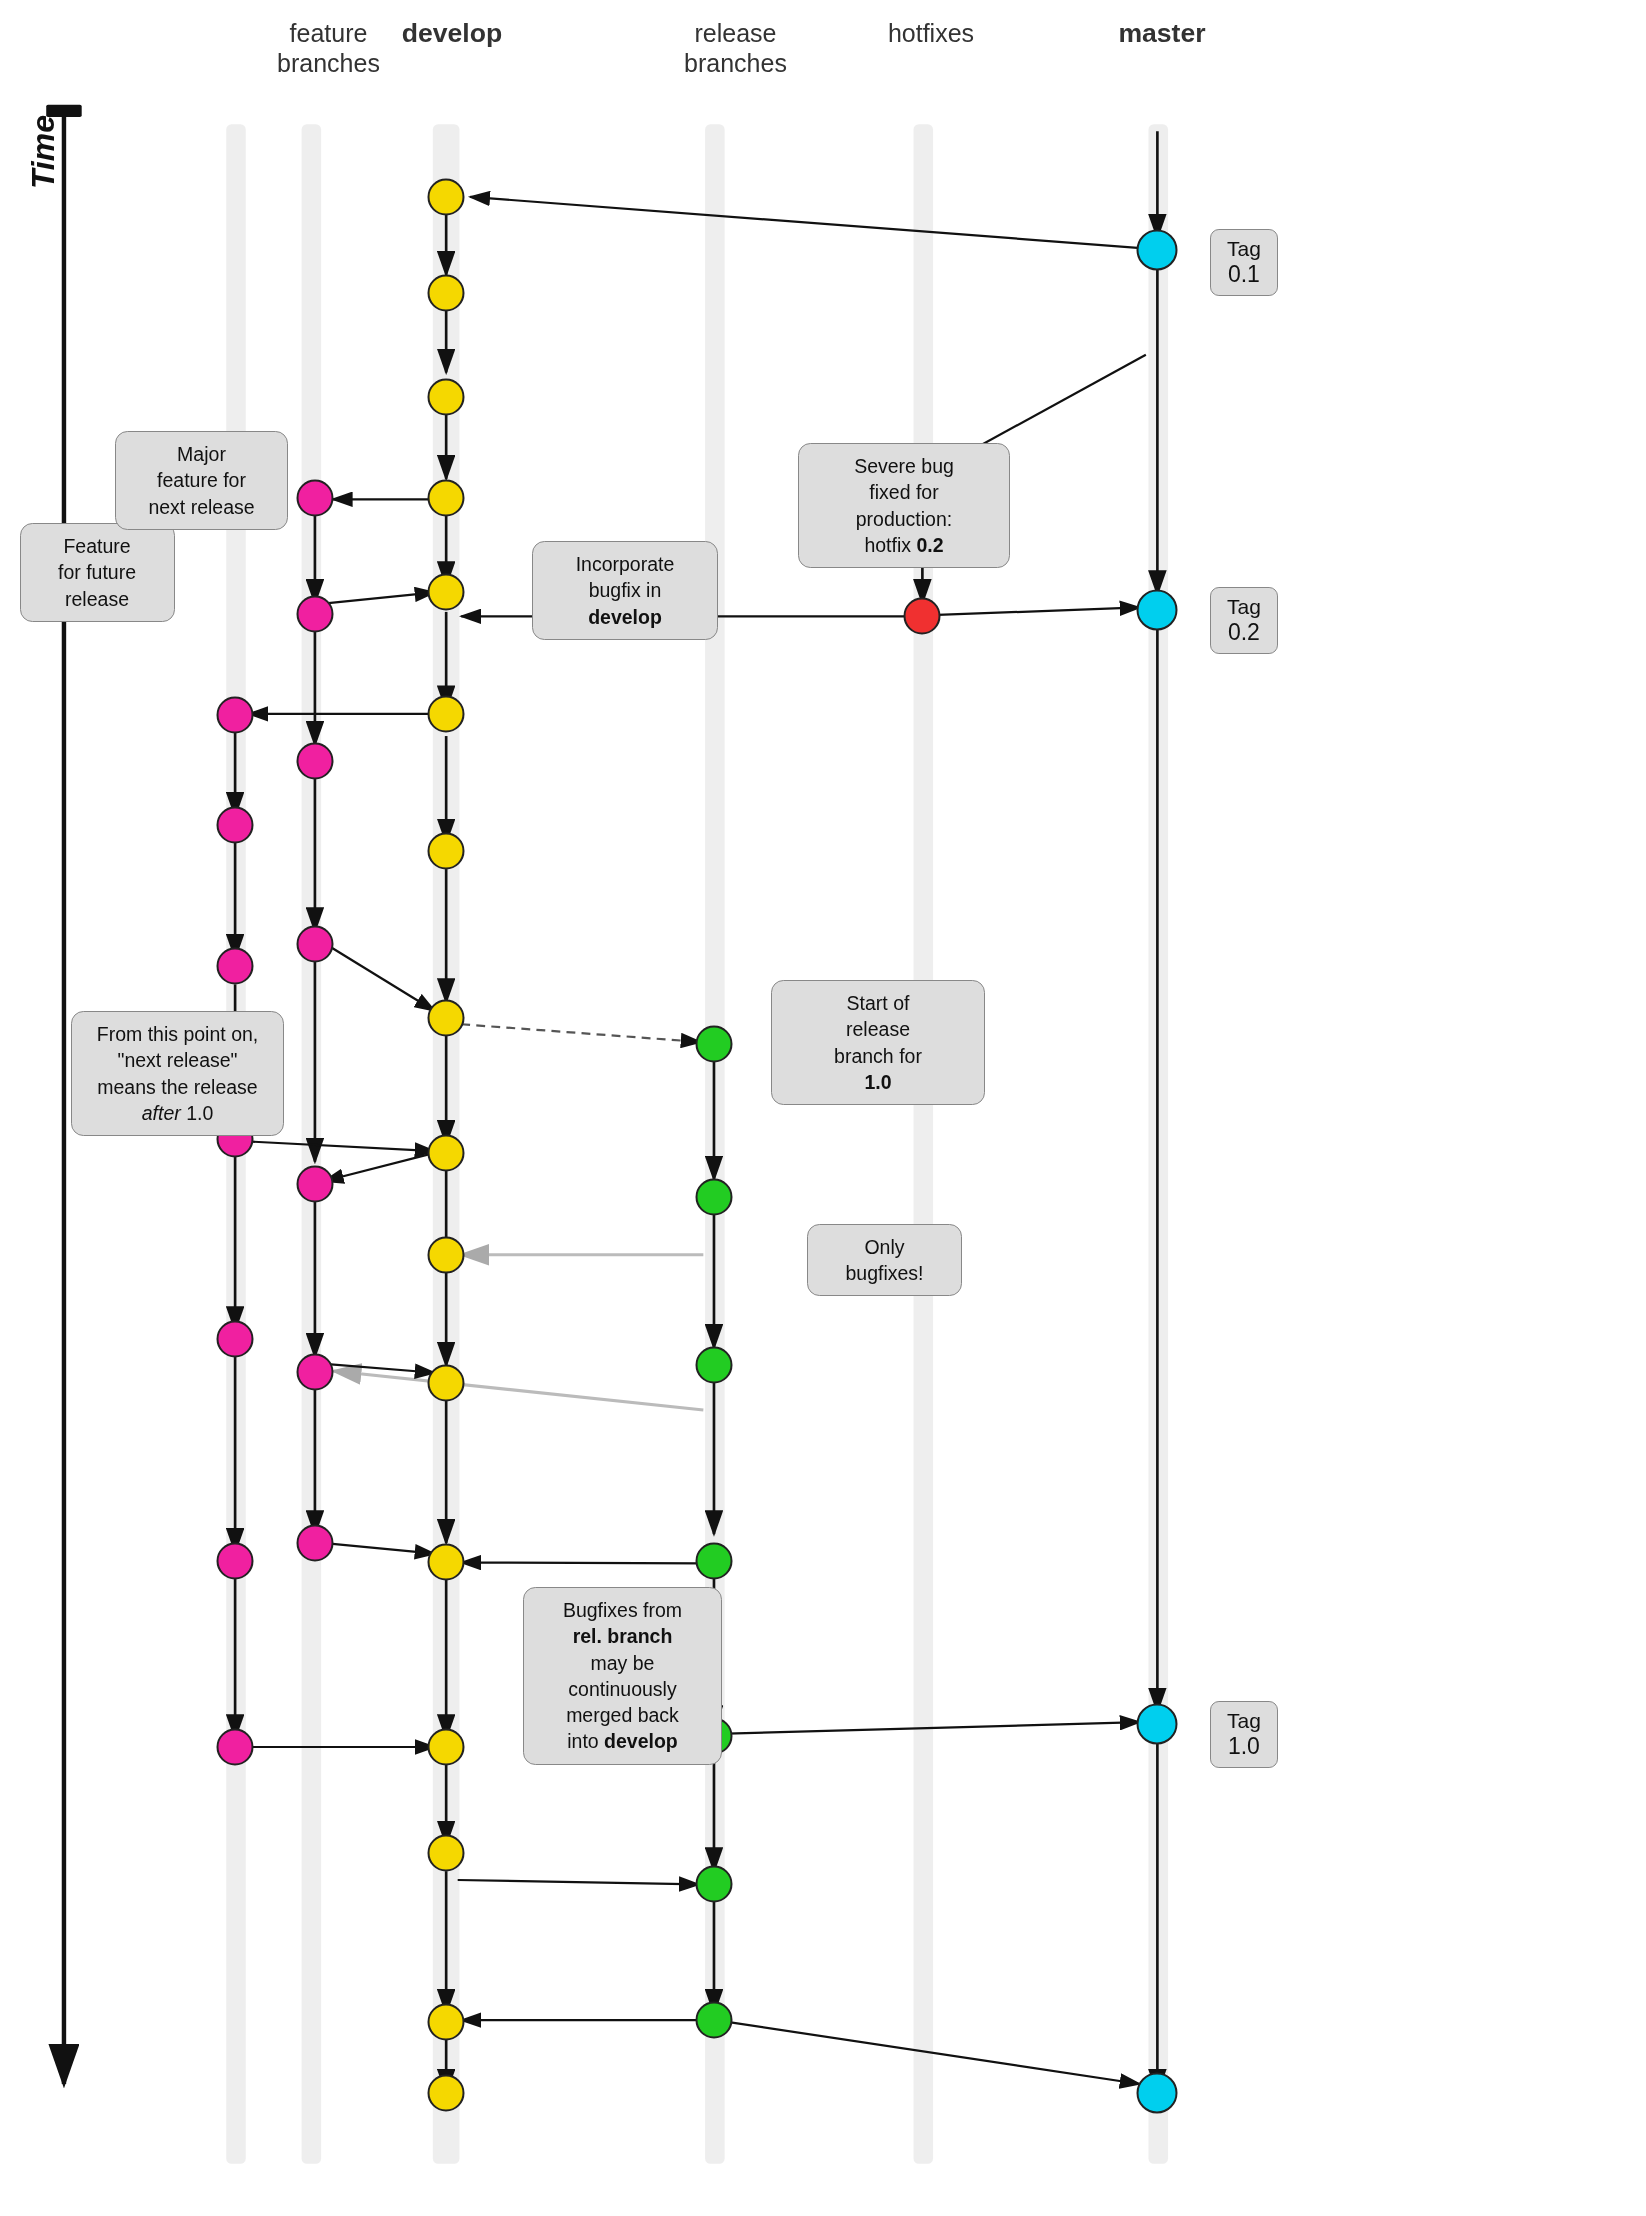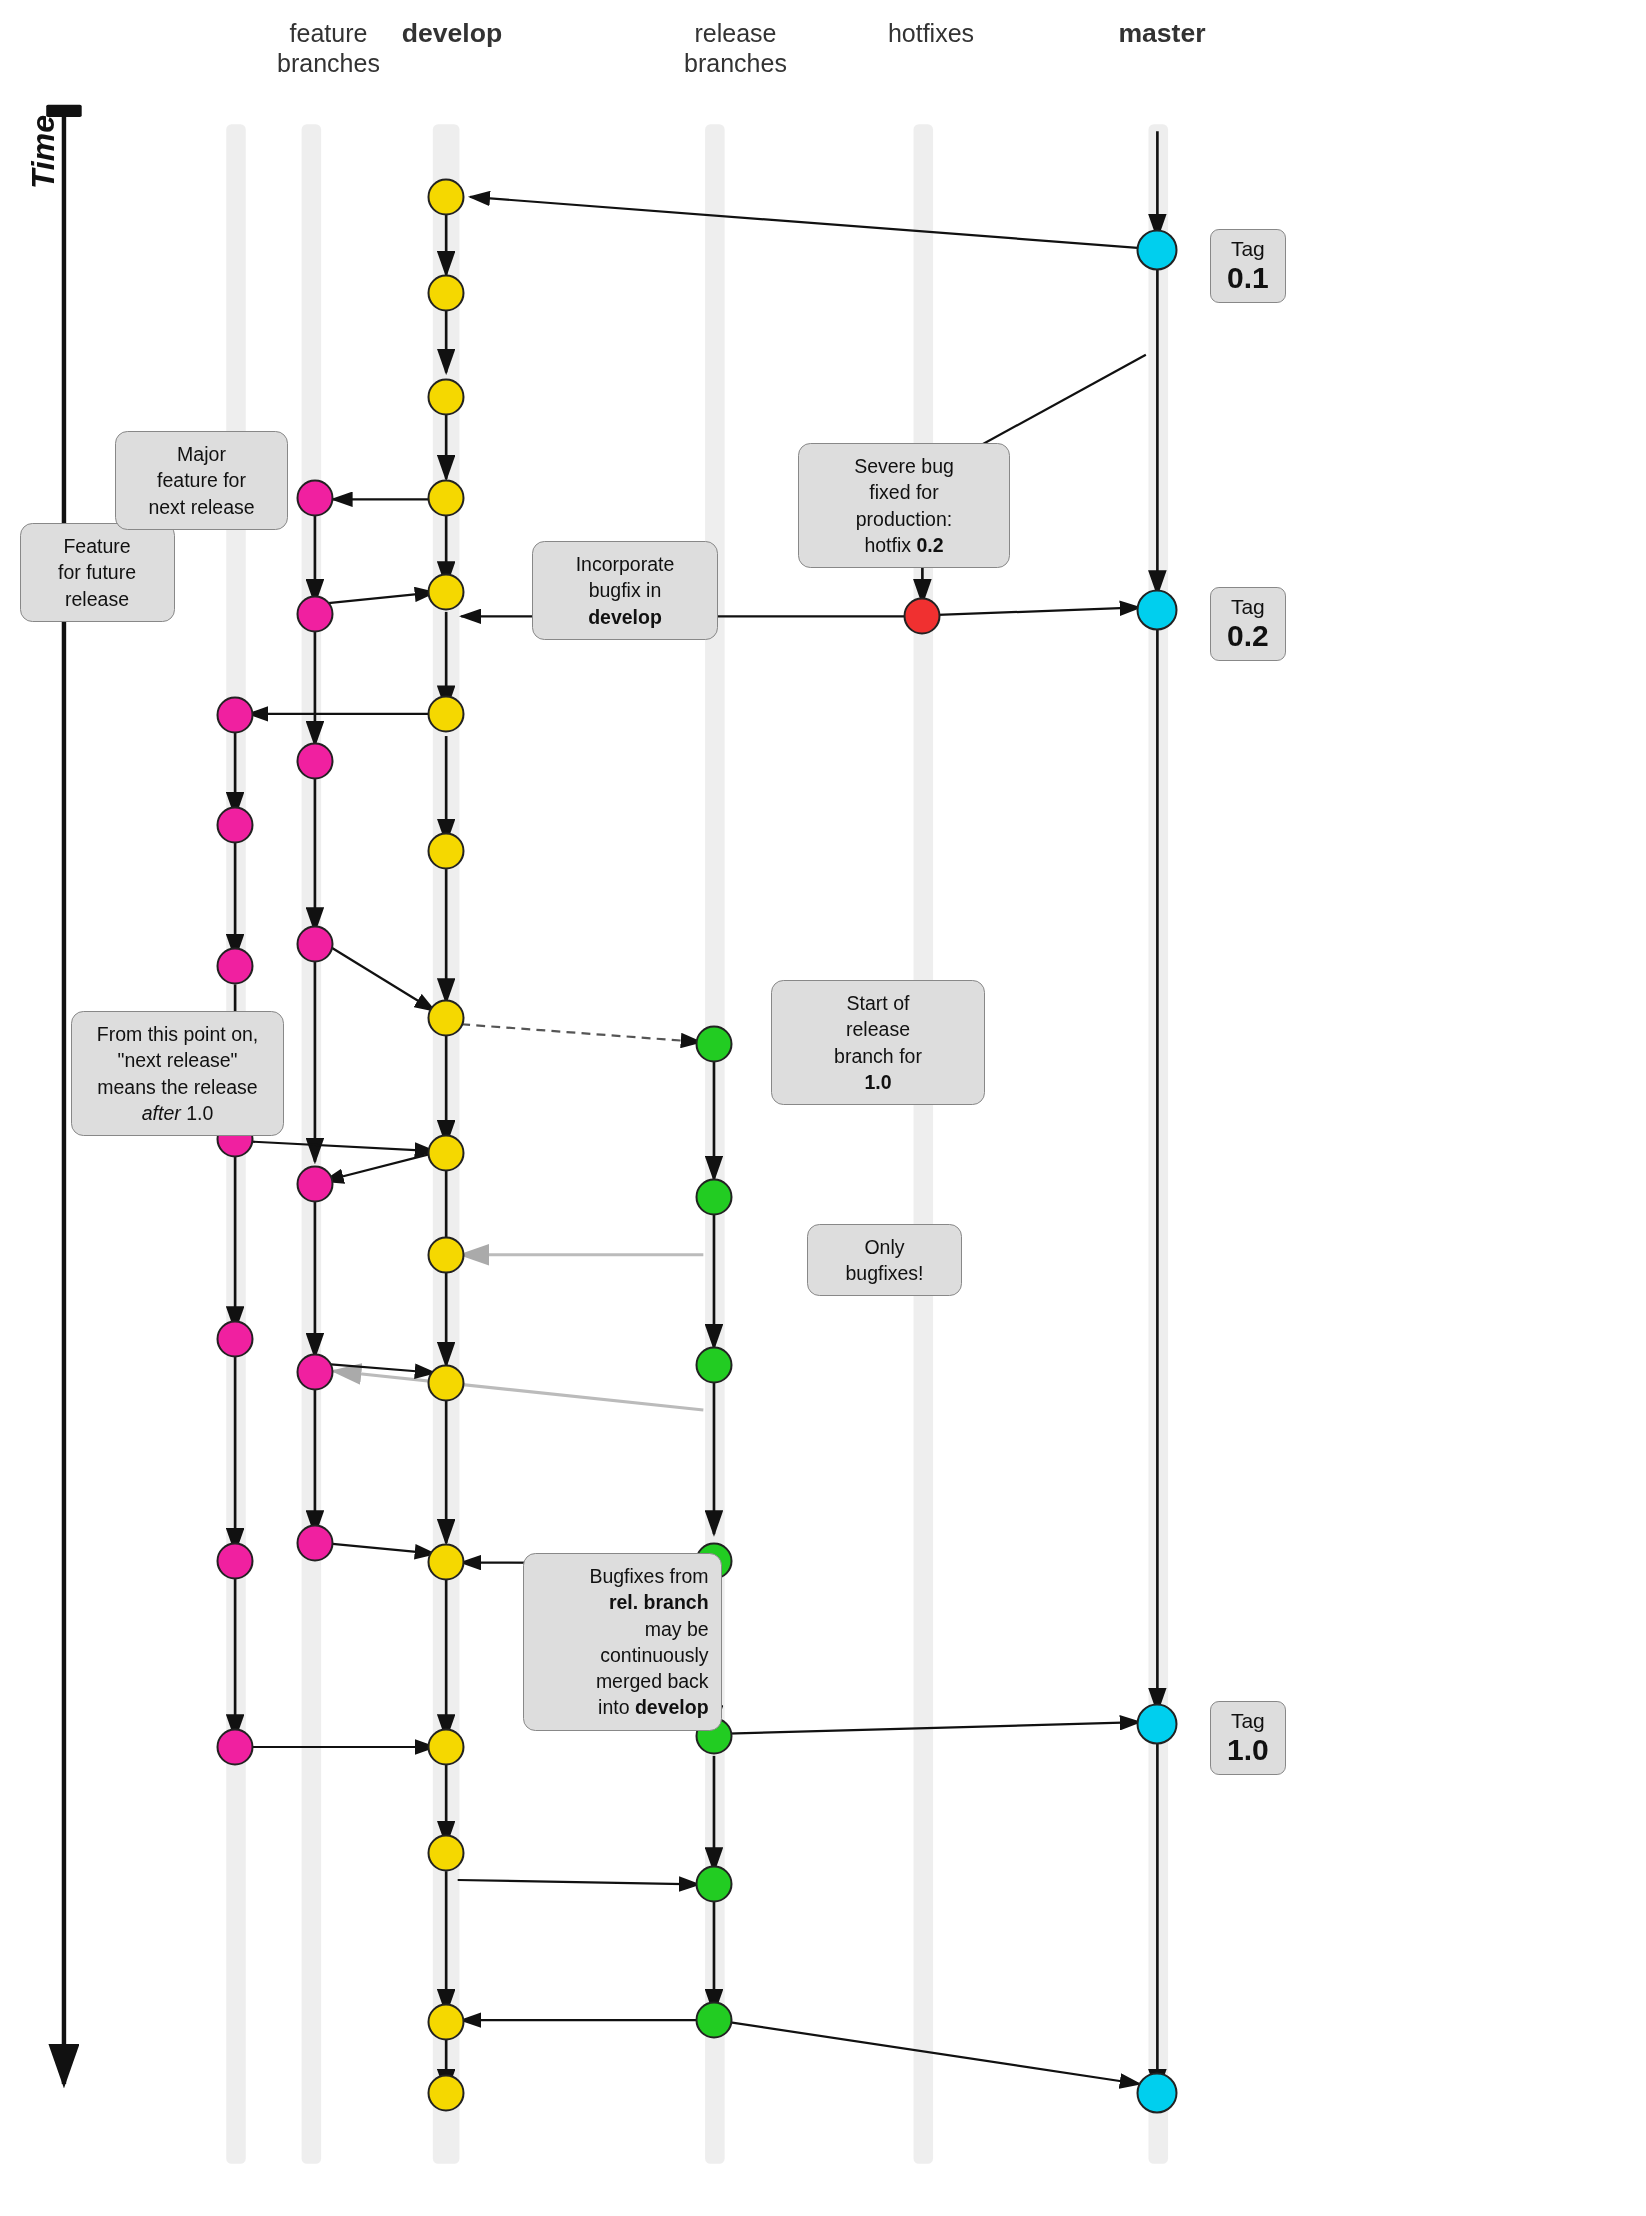--- a/index.html
+++ b/index.html
@@ -110,22 +110,22 @@
       position: absolute;
       background: #ddd;
       border: 1.8px solid #888;
       border-radius: 8.9px;
       padding: 7px 16px;
       font-size: 21px;
       text-align: center;
       color: #111;
     }
     .tag-box .tag-num {
-      font-weight: bold;
-      font-size: 30px;
+      font-weight: normal;
+      font-size: 23px;
     }
   </style>
 </head>
 <body>
 
 <div class="diagram-container">
 
   <div class="col-header" style="left:231px; width:195px;">
     feature<br>branches
   </div>
@@ -329,21 +329,21 @@
   </div>
 
   <div class="callout" style="left:71px; top:1011px; width:213px;">
     From this point on,<br>"next release"<br>means the release<br><span class="italic">after</span> 1.0
   </div>
 
   <div class="callout" style="left:771px; top:1224px; width:155px;margin-left:36px;">
     Only<br>bugfixes!
   </div>
 
-  <div class="callout" style="left:523px; top:1553px; width:199px;text-align:right;">
+  <div class="callout" style="left:523px; top:1587px; width:199px;">
     Bugfixes from<br><span class="strong">rel. branch</span><br>may be<br>continuously<br>merged back<br>into <span class="strong">develop</span>
   </div>
 
   <div class="tag-box" style="left:1210px; top:229px;">
     <div>Tag</div>
     <div class="tag-num">0.1</div>
   </div>
 
   <div class="tag-box" style="left:1210px; top:587px;">
     <div>Tag</div>

